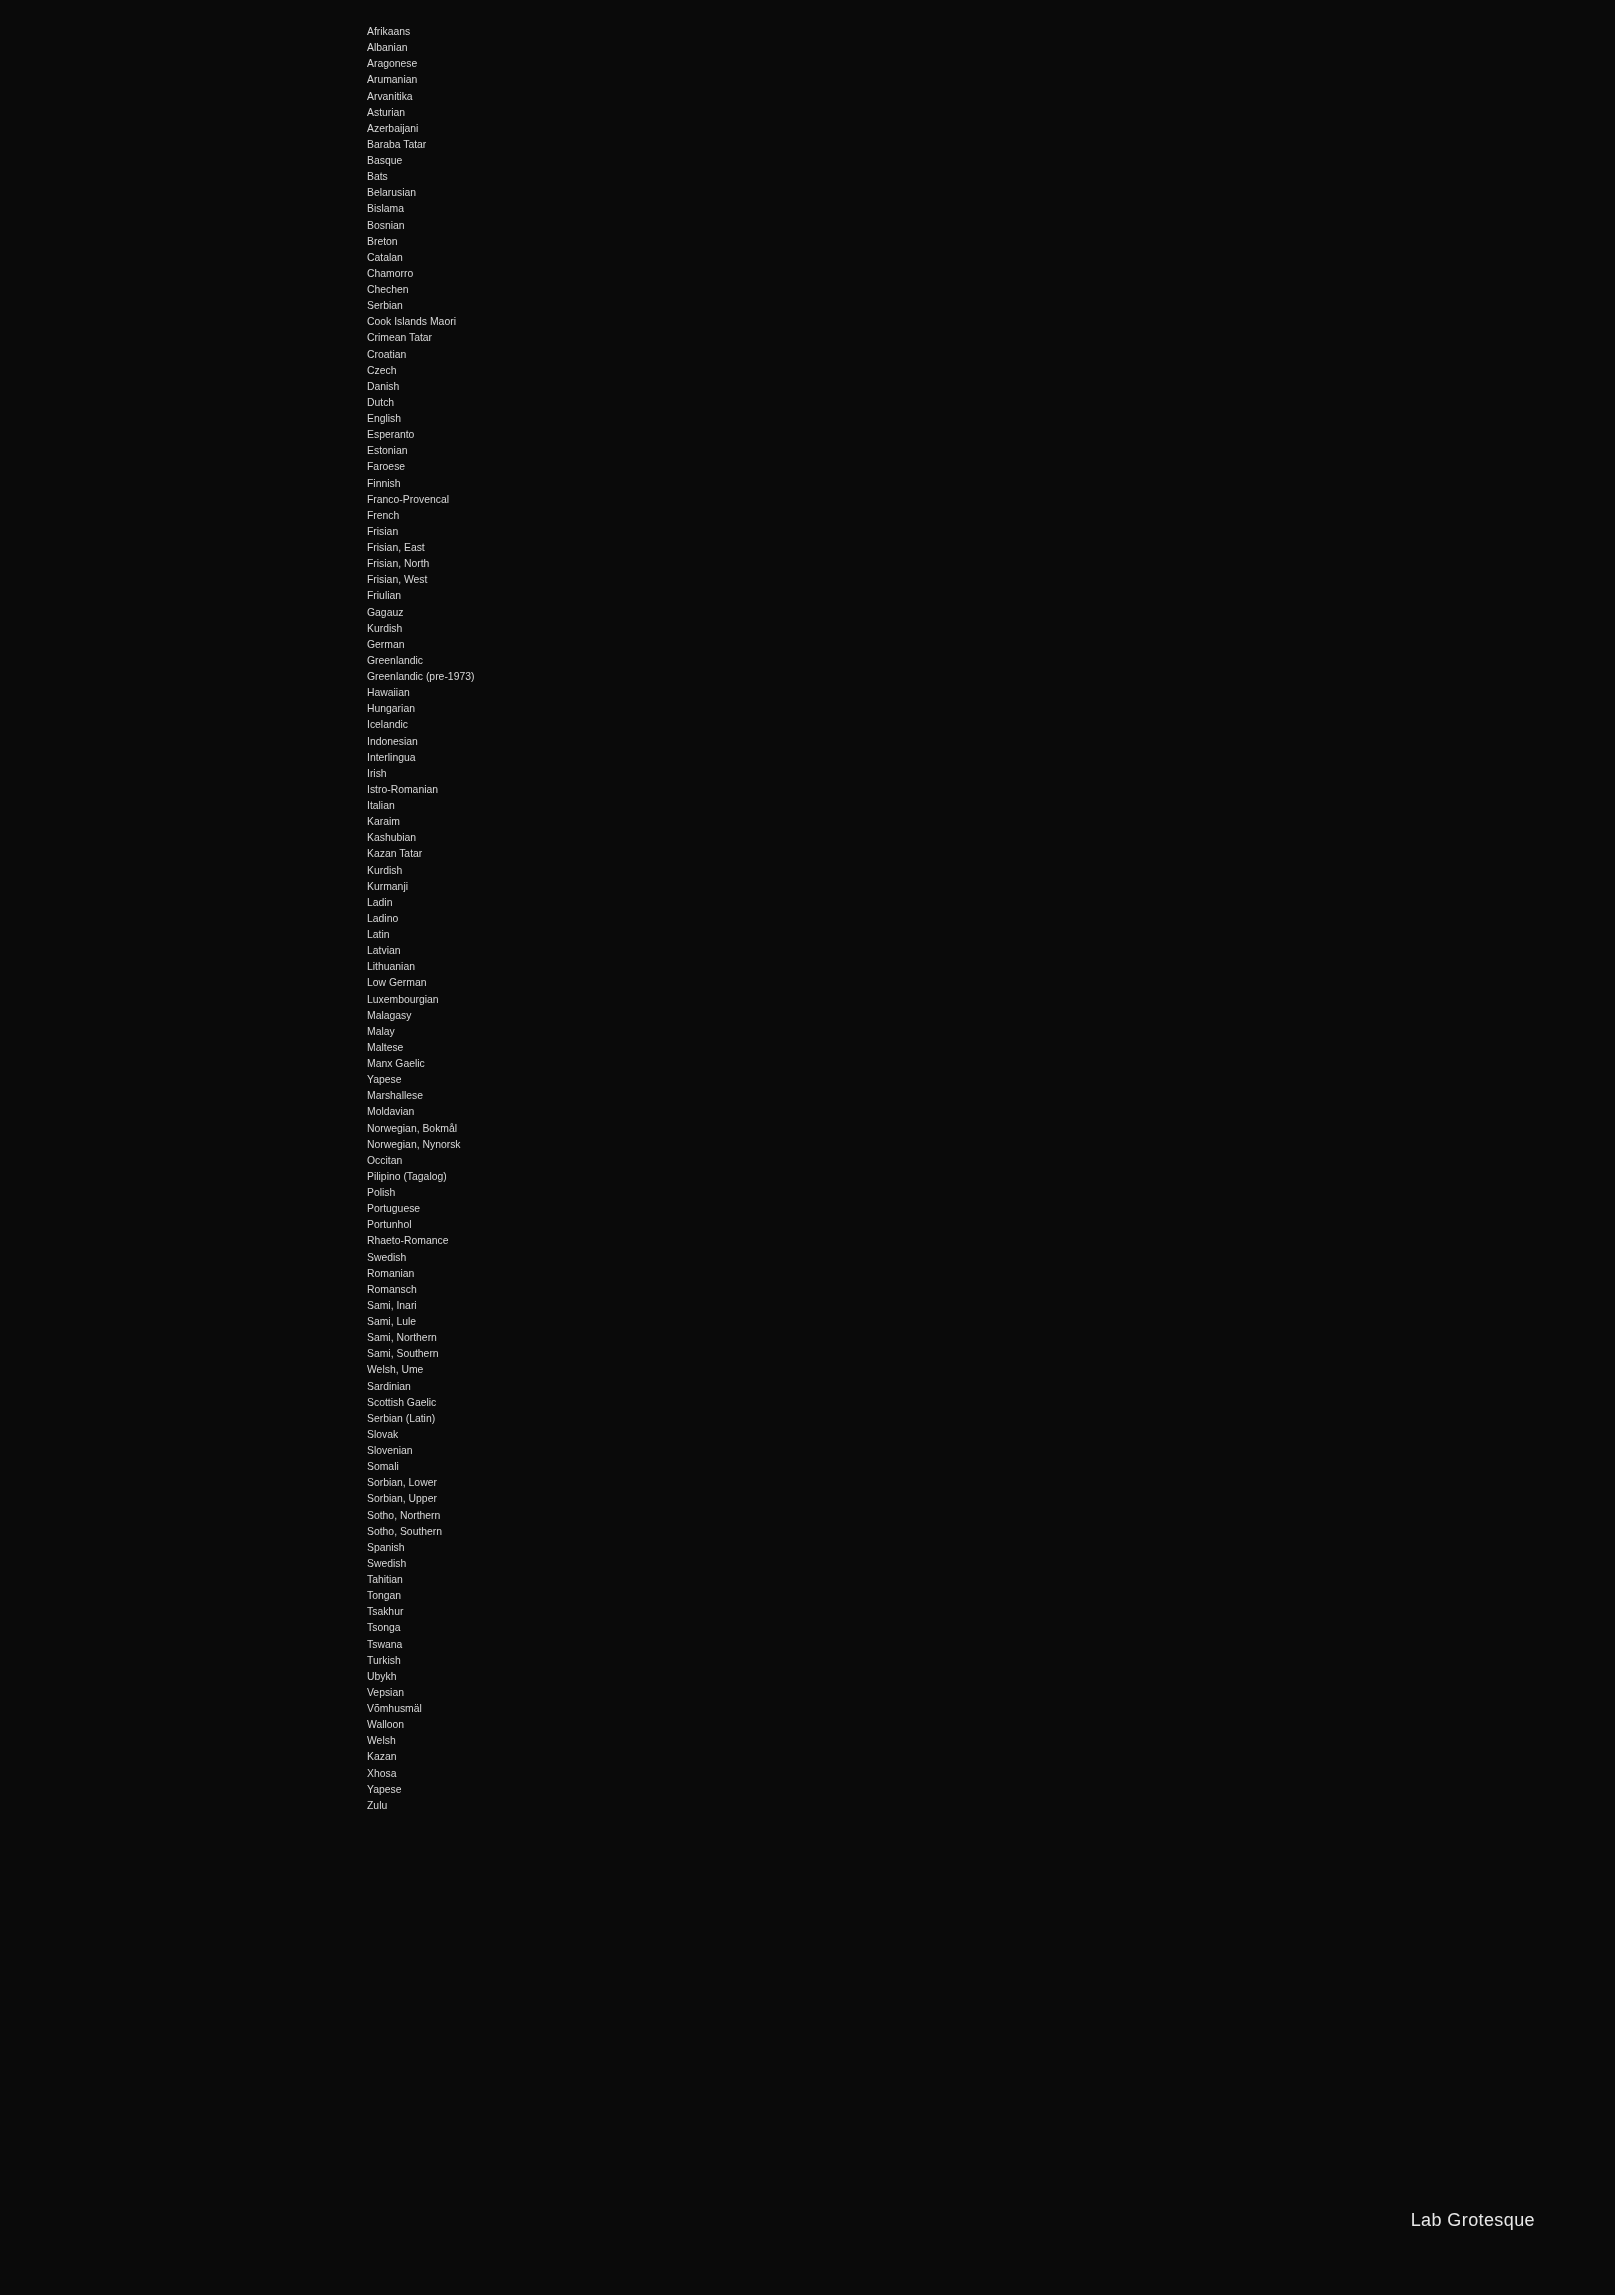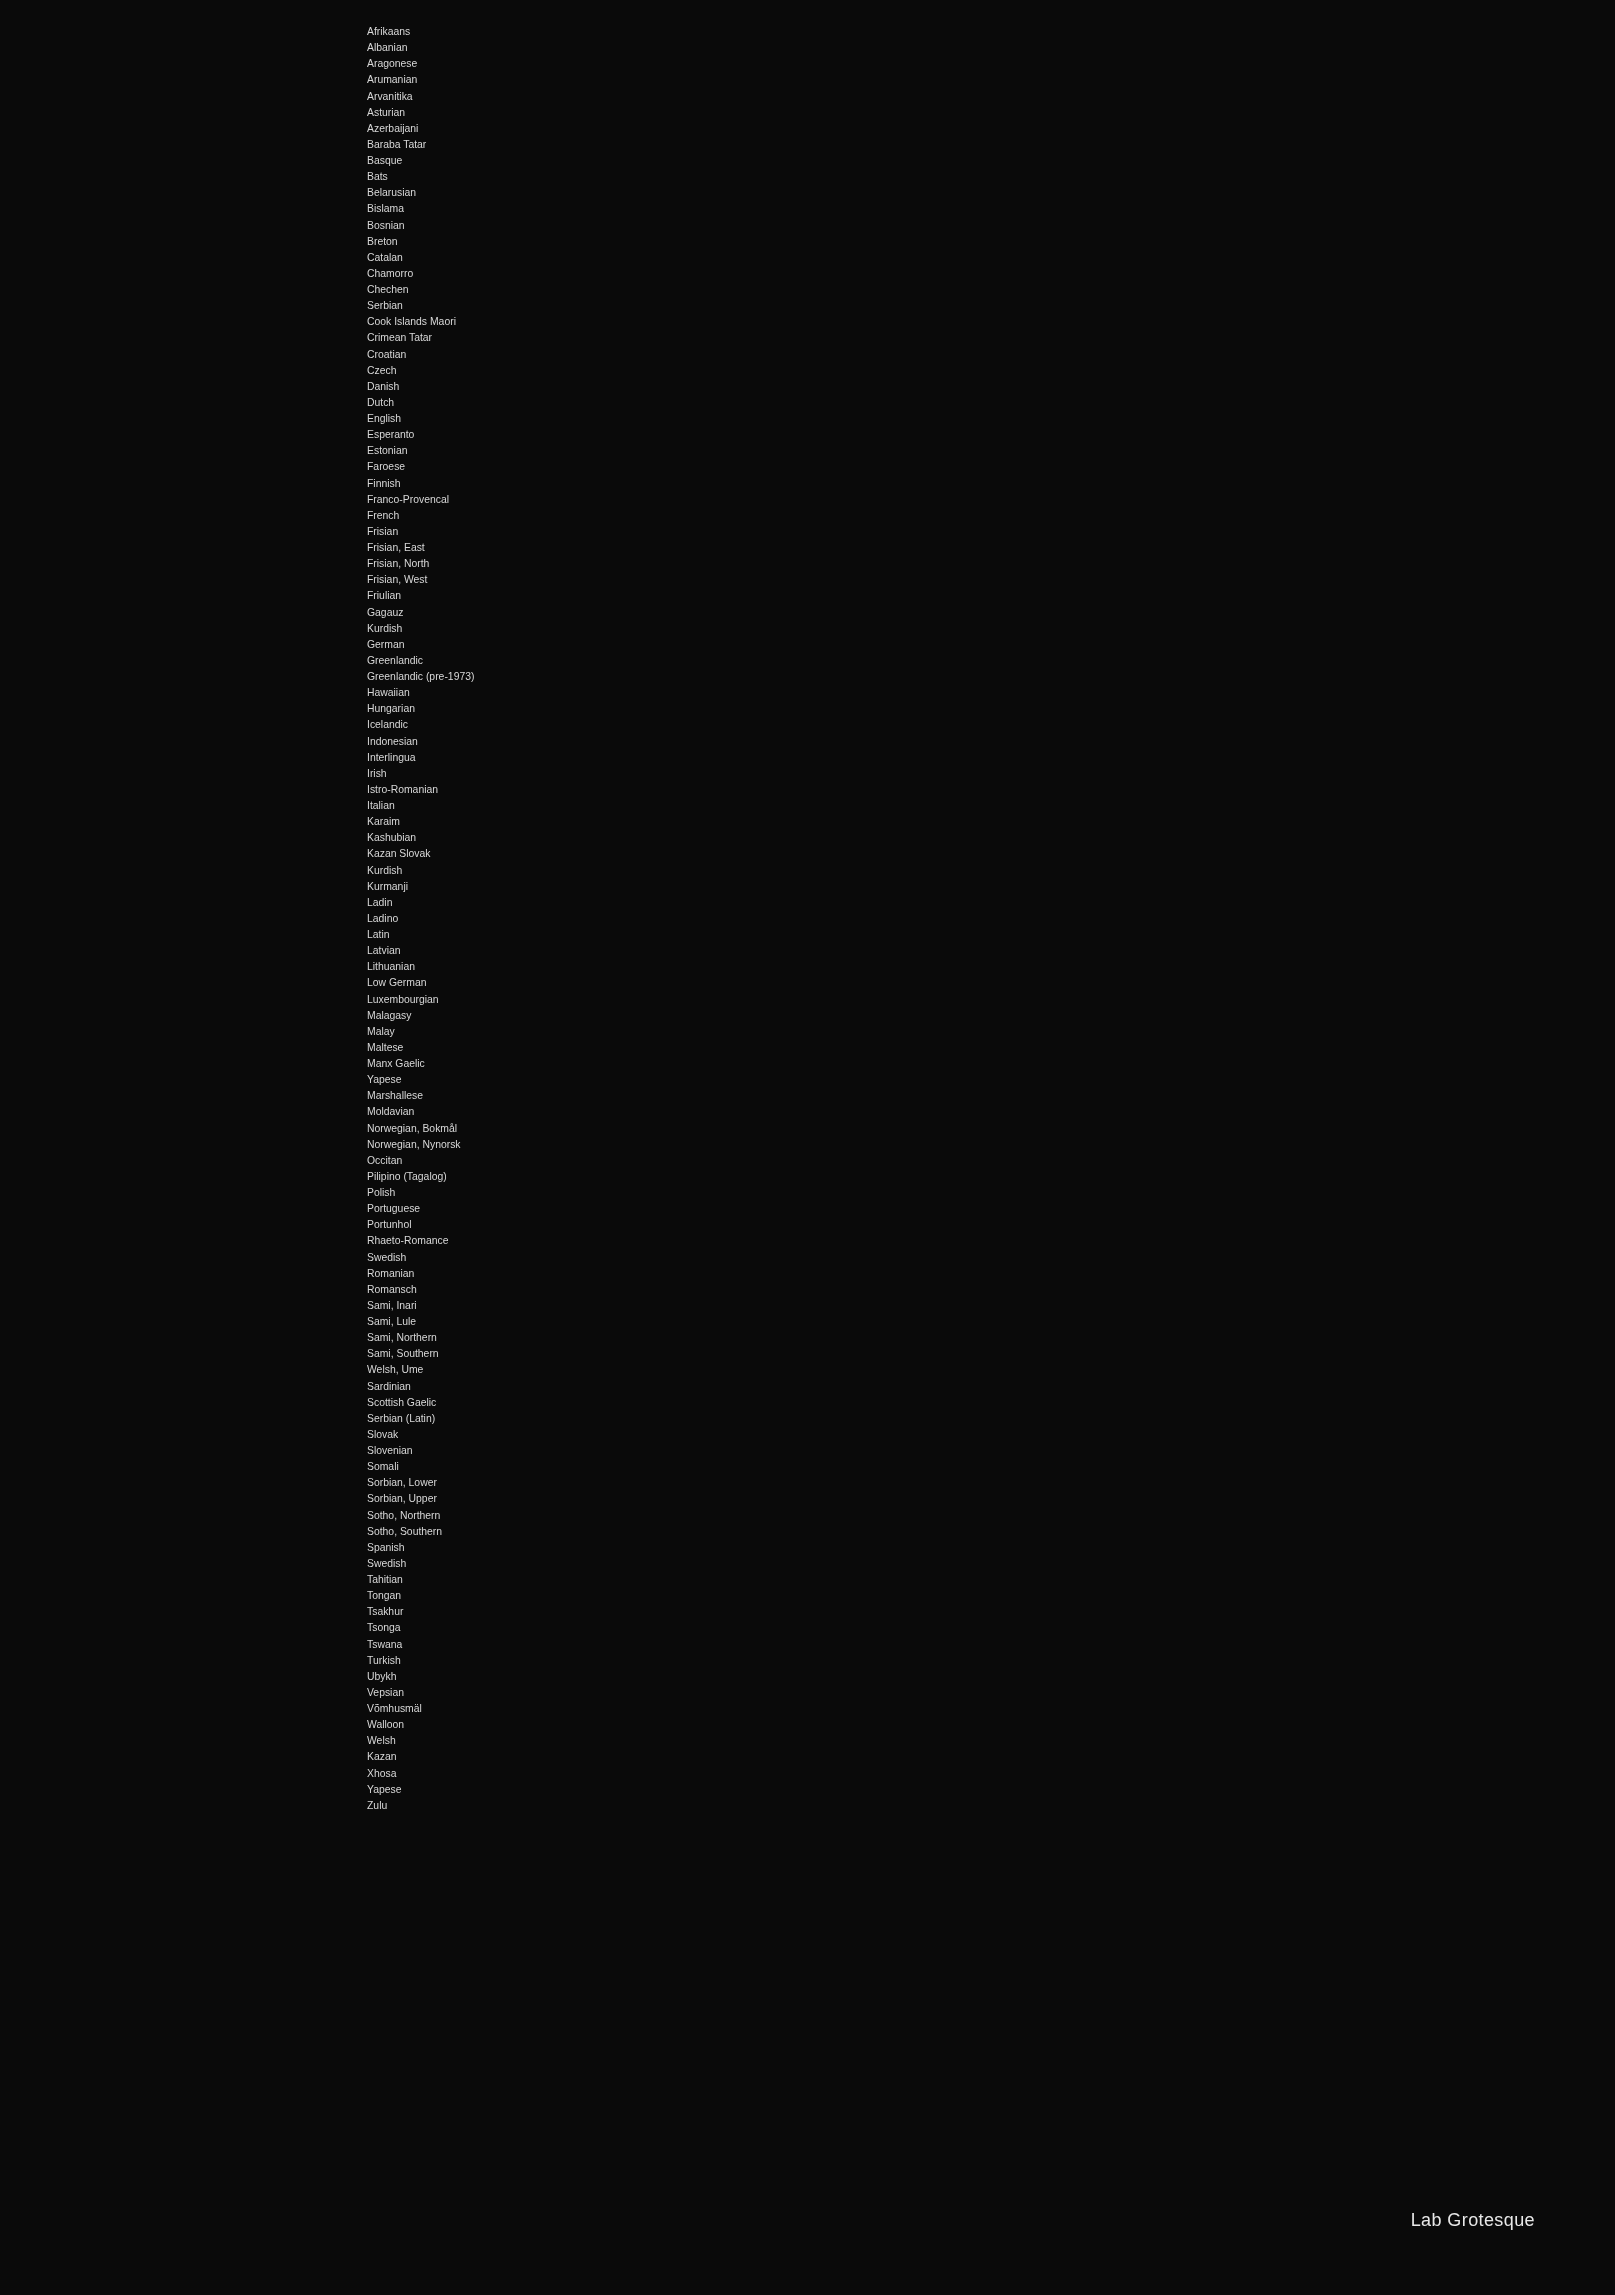--- a/index.html
+++ b/index.html
@@ -112,21 +112,21 @@
       <div class="language-item">Hawaiian</div>
       <div class="language-item">Hungarian</div>
       <div class="language-item">Icelandic</div>
       <div class="language-item">Indonesian</div>
       <div class="language-item">Interlingua</div>
       <div class="language-item">Irish</div>
       <div class="language-item">Istro-Romanian</div>
       <div class="language-item">Italian</div>
       <div class="language-item">Karaim</div>
       <div class="language-item">Kashubian</div>
-      <div class="language-item">Kazan Slovak</div>
+      <div class="language-item">Kazan Tatar</div>
       <div class="language-item">Kurdish</div>
       <div class="language-item">Kurmanji</div>
       <div class="language-item">Ladin</div>
       <div class="language-item">Ladino</div>
       <div class="language-item">Latin</div>
       <div class="language-item">Latvian</div>
       <div class="language-item">Lithuanian</div>
       <div class="language-item">Low German</div>
       <div class="language-item">Luxembourgian</div>
       <div class="language-item">Malagasy</div>

